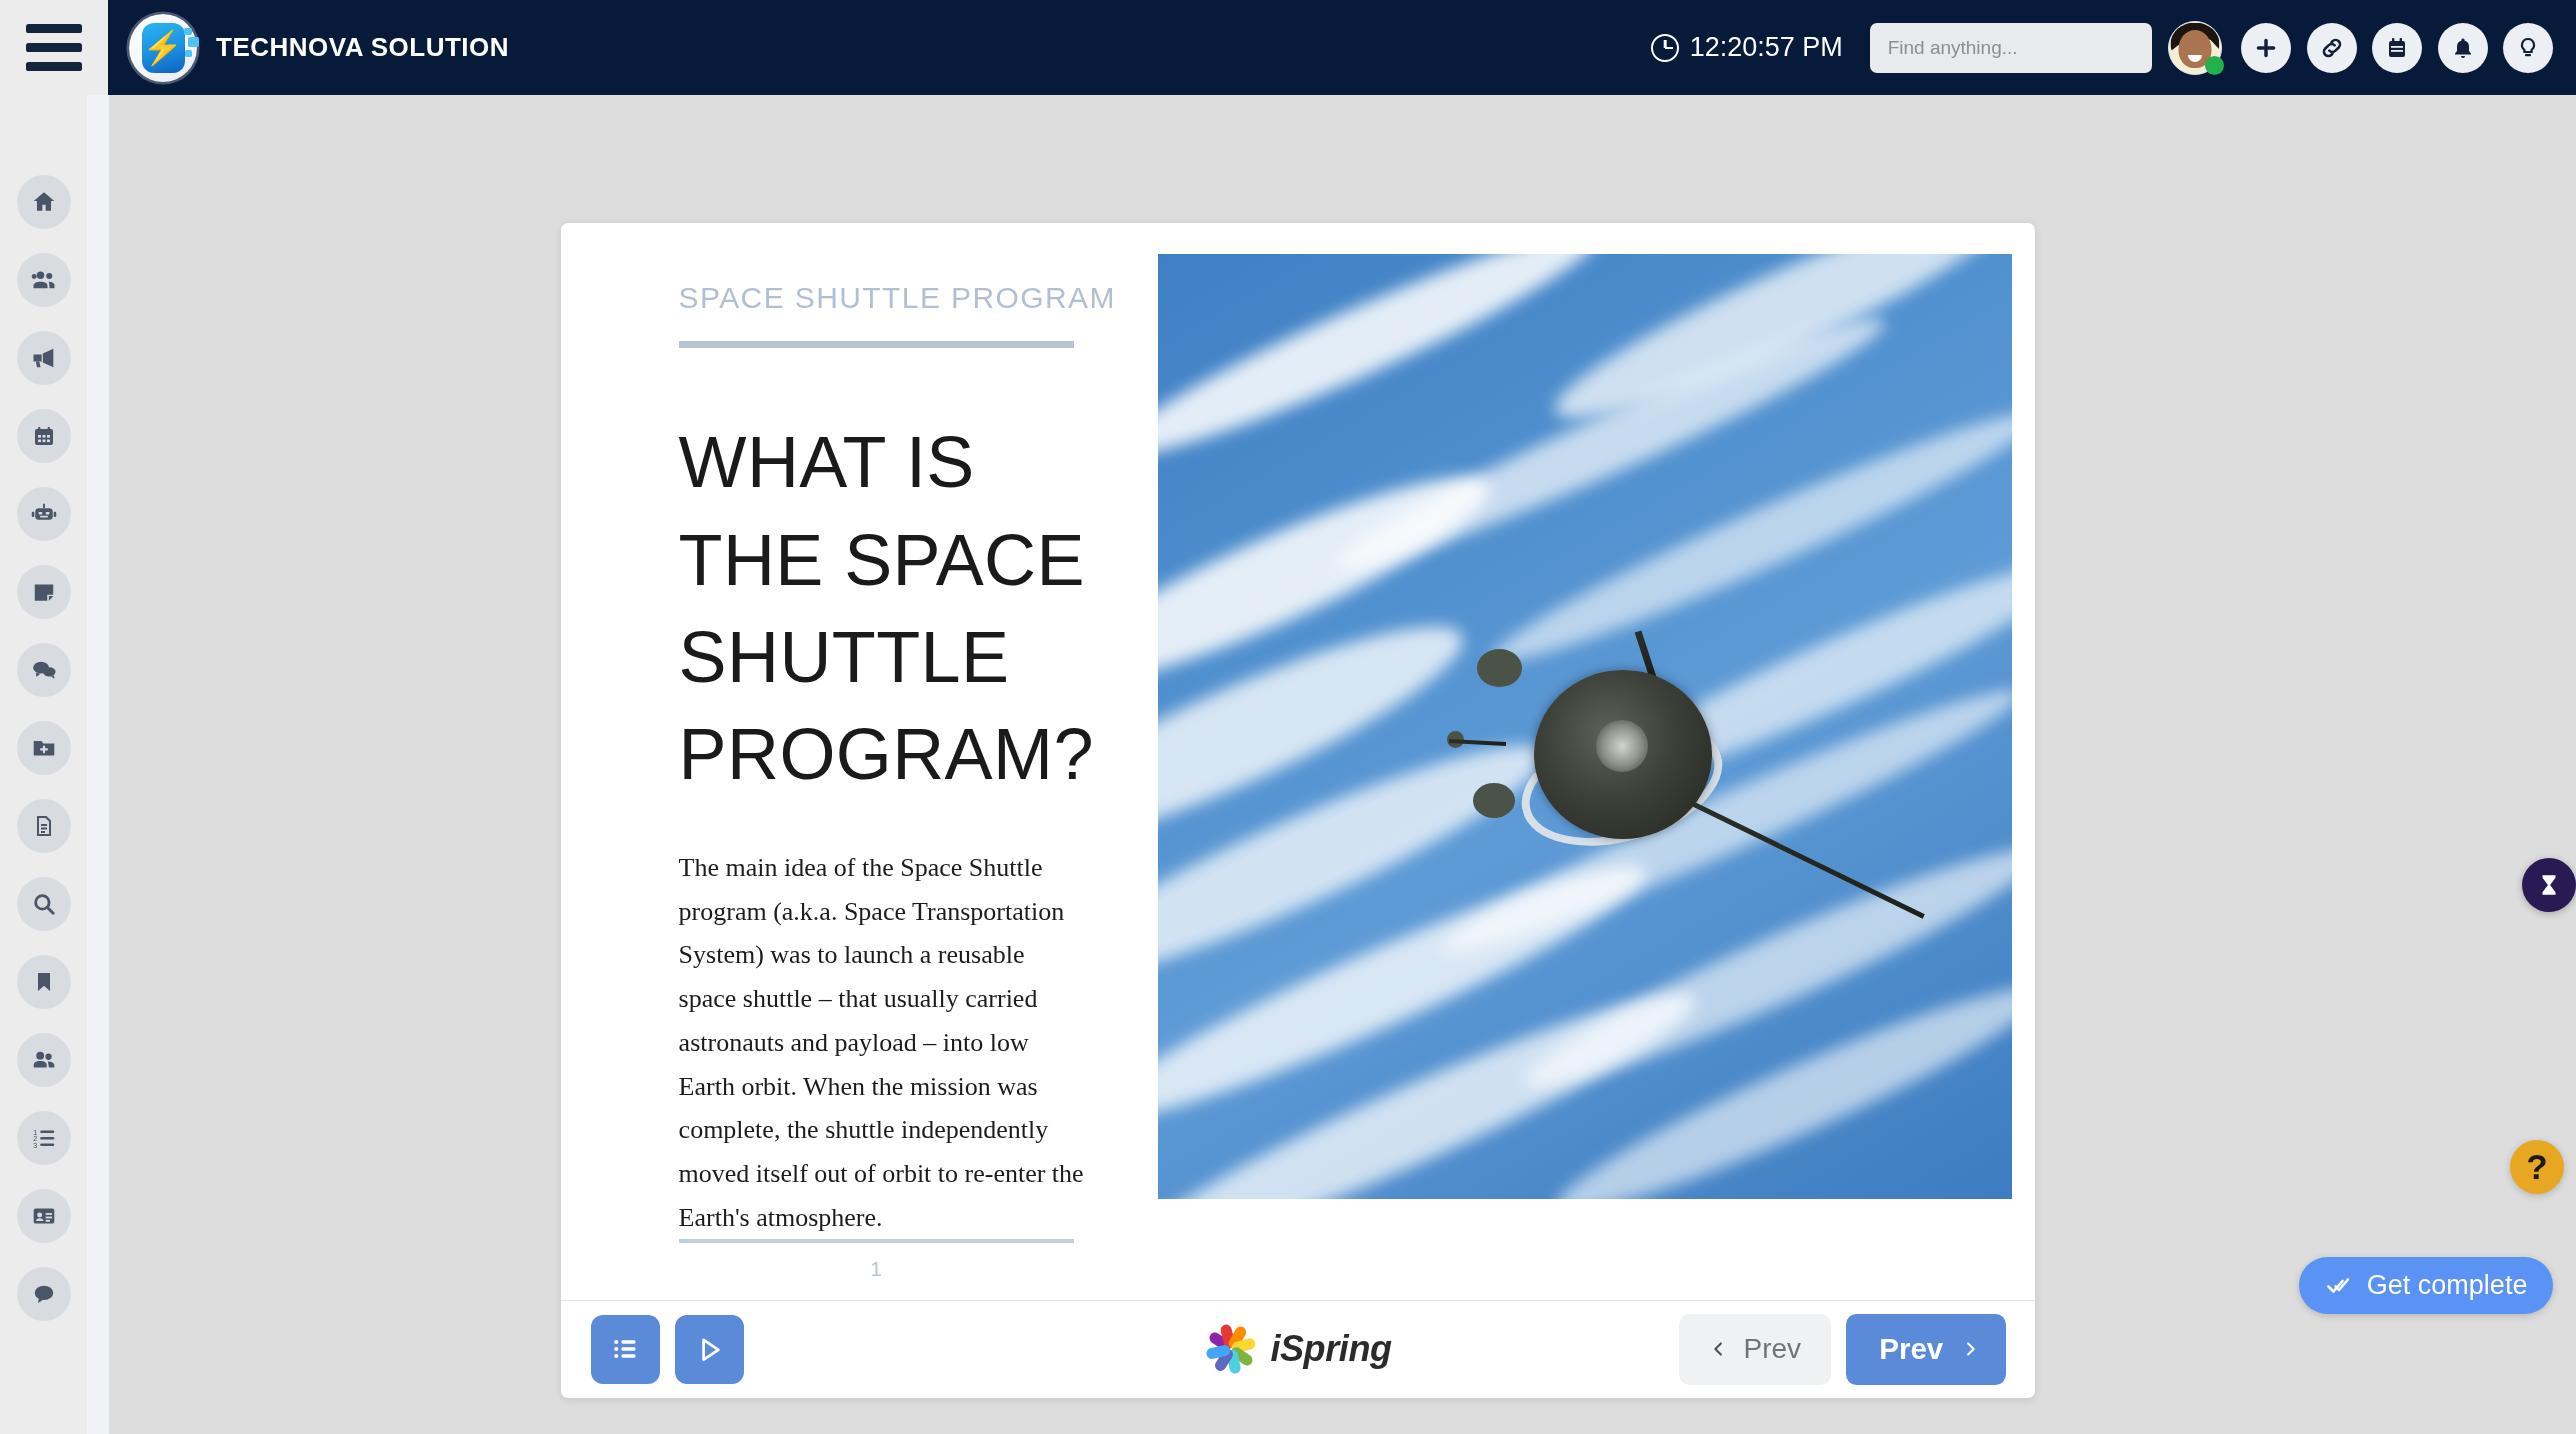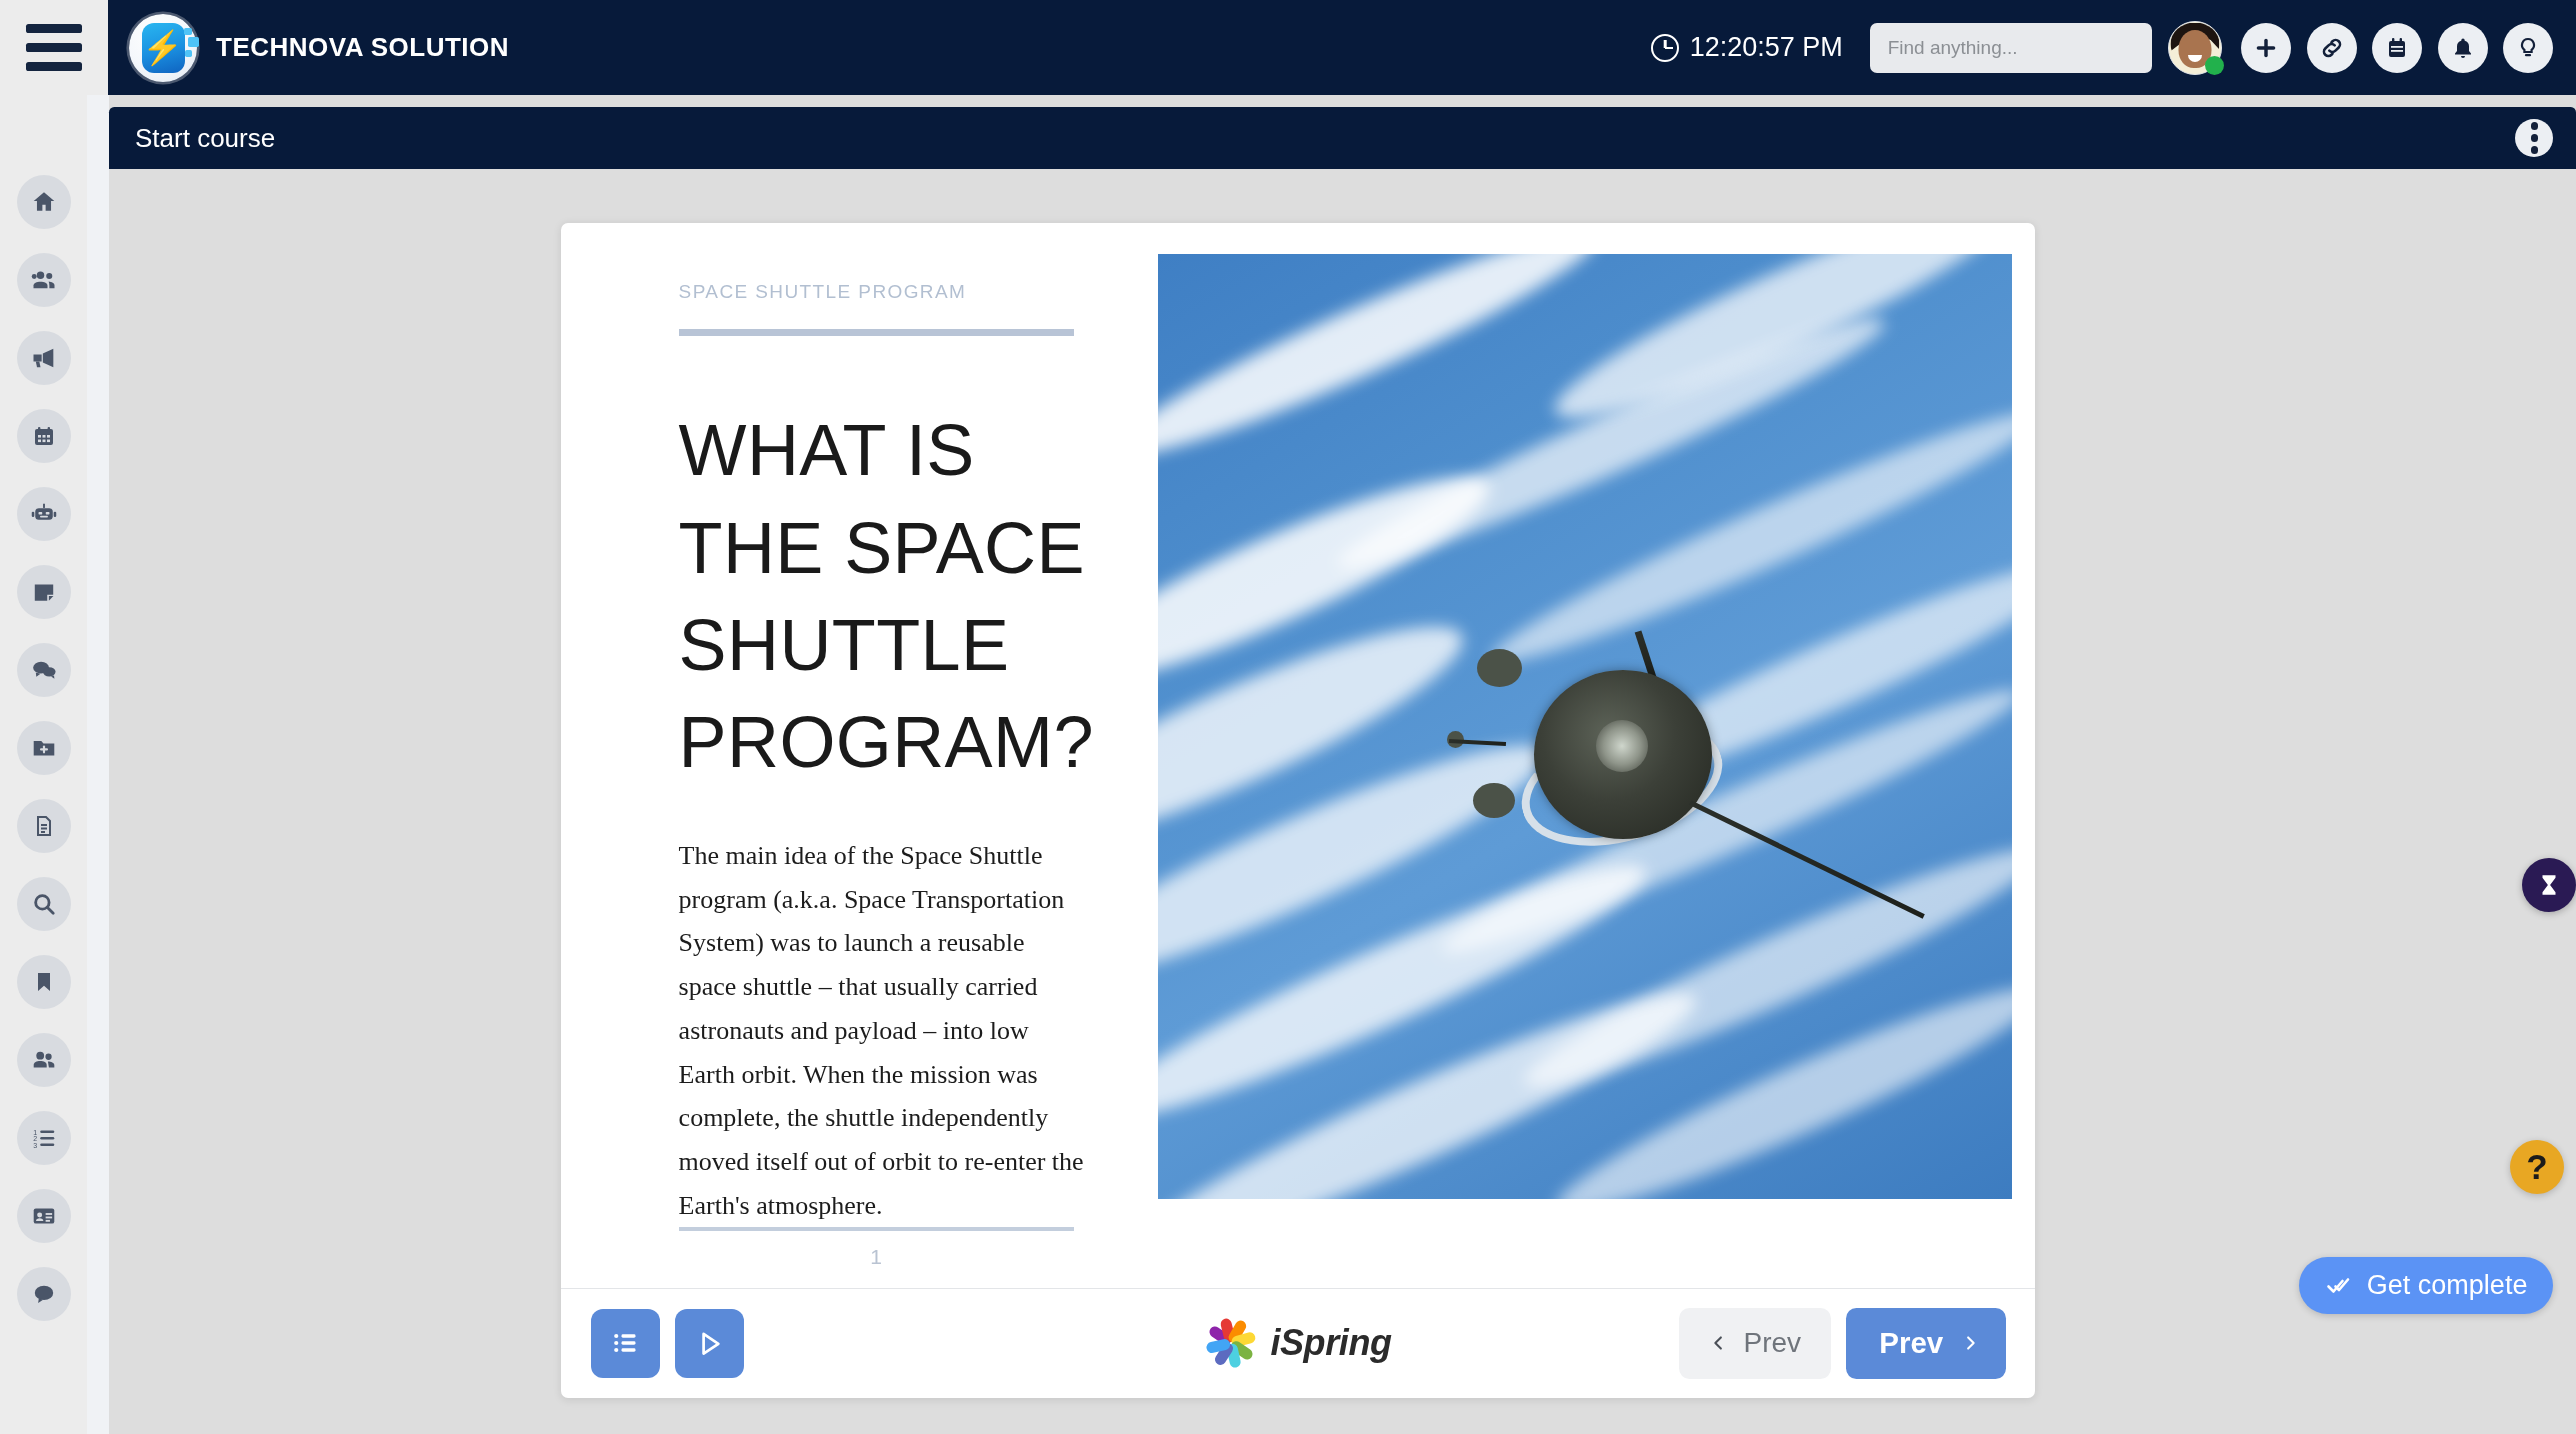--- a/index.html
+++ b/index.html
@@ -122,21 +122,21 @@
     background:#ffffff;border-radius:7px;box-shadow:0 1.7px 8.7px rgba(0,0,0,.10);
     display:flex;flex-direction:column;overflow:hidden;
   }
   .card-title-bar{
     height:94px;border-bottom:0.9px solid #e3e5e8;display:flex;align-items:center;padding-left:31px;
   }
   .card-title{font-size:26px;color:#5f6773;}
   .slide{flex:1;display:flex;padding:22.6px 22.6px 0 22.6px;gap:0;}
   .slide-left{width:555px;padding:35px 52px 0 95px;display:flex;flex-direction:column;}
   .eyebrow{
-    font-size:19px;letter-spacing:1.4px;color:#b2bfd1;white-space:nowrap;
+    font-size:30px;letter-spacing:1.4px;color:#b2bfd1;white-space:nowrap;
   }
   .eyebrow-rule{width:395px;height:7.8px;background:#b8c4d6;margin-top:26px;}
   .slide-h1{
     margin-top:66px;font-size:72px;line-height:1.35;color:#1a1a1a;
     font-weight:normal;letter-spacing:0.4px;
   }
   .slide-body{
     margin-top:43px;font-family:"Liberation Serif", serif;font-size:26px;line-height:1.68;color:#1c1c1c;
     max-width:415px;
   }
@@ -437,28 +437,20 @@
       <ellipse cx="12" cy="11" rx="8.5" ry="6.6"></ellipse>
         <path d="M7.2 16l-.6 4.4 4.6-3.2z"></path>
     </svg>
   </div>
 
 </div>
 <div class="sidebar-gap"></div>
 
 <div class="content">
 
-  <div class="course-header">
-    <span class="course-header-title">Start course</span>
-    <div class="kebab">
-      <span></span>
-      <span></span>
-      <span></span>
-    </div>
-  </div>
 
   <div class="card">
 
 
     <div class="slide">
 
       <div class="slide-left">
         <div class="eyebrow">SPACE SHUTTLE PROGRAM</div>
         <div class="eyebrow-rule"></div>
         <h1 class="slide-h1">WHAT IS THE SPACE SHUTTLE PROGRAM?</h1>

